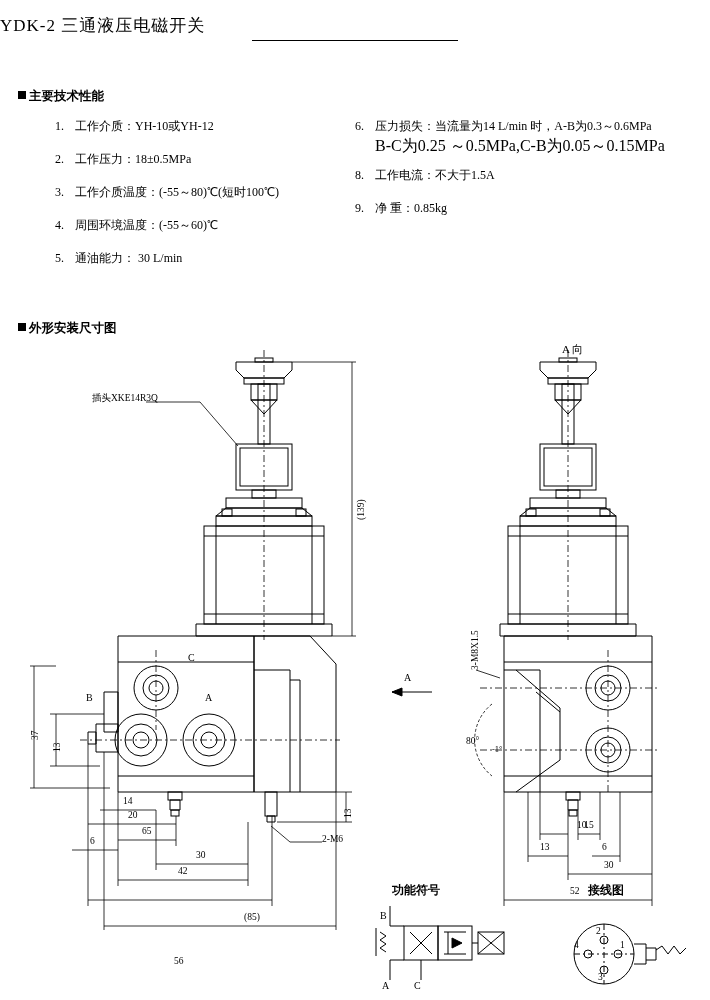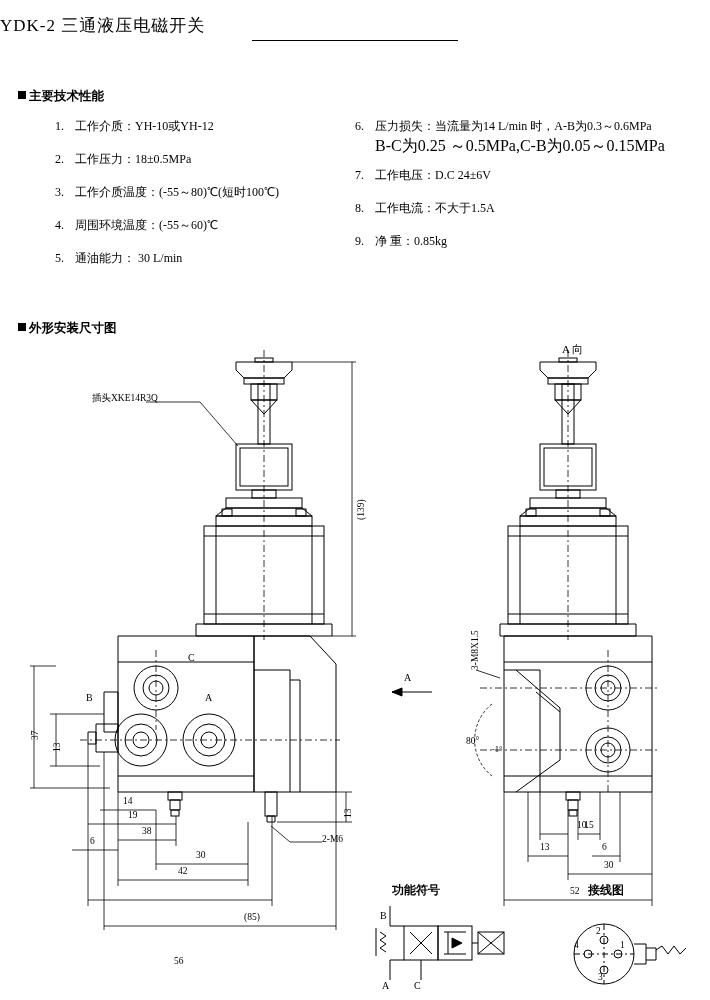--- a/index.html
+++ b/index.html
@@ -136,23 +136,20 @@
       <span class="num">5.</span><span class="txt">通油能力： 30 L/min</span>
     </div>
   </div>
 
   <div class="spec-col" id="spec-right">
     <div class="spec-item" style="margin-bottom:4px;">
       <span class="num">6.</span><span class="txt">压力损失：当流量为14 L/min 时，A-B为0.3～0.6MPa</span>
     </div>
     <div class="spec-sub">B-C为0.25 ～0.5MPa,C-B为0.05～0.15MPa</div>
     <div class="spec-item">
-      <span class="num">7.</span><span class="txt">工作电压：D.C 24±6V</span>
-    </div>
-    <div class="spec-item">
       <span class="num">8.</span><span class="txt">工作电流：不大于1.5A</span>
     </div>
     <div class="spec-item">
       <span class="num">9.</span><span class="txt">净    重：0.85kg</span>
     </div>
   </div>
 
   <div class="sec-head" id="sec-dims">
     <span class="sq"></span><span>外形安装尺寸图</span>
   </div>
@@ -388,23 +385,23 @@
     <div class="lbl" style="left:92px; top:52px;">插头XKE14R3Q</div>
 
     <div class="lbl lbl-b" style="left:188px; top:312px;">C</div>
     <div class="lbl lbl-b" style="left:86px; top:352px;">B</div>
     <div class="lbl lbl-b" style="left:205px; top:352px;">A</div>
 
     <div class="vtext" style="left:356px; top:180px;">(139)</div>
     <div class="vtext" style="left:30px; top:400px;">37</div>
     <div class="vtext" style="left:52px; top:412px;">13</div>
     <div class="lbl" style="left:123px; top:456px;">14</div>
-    <div class="lbl" style="left:128px; top:470px;">19</div>
+    <div class="lbl" style="left:128px; top:470px;">20</div>
     <div class="lbl" style="left:90px; top:496px;">6</div>
-    <div class="lbl" style="left:142px; top:486px;">38</div>
+    <div class="lbl" style="left:142px; top:486px;">65</div>
     <div class="lbl" style="left:196px; top:510px;">30</div>
     <div class="lbl" style="left:178px; top:526px;">42</div>
     <div class="lbl" style="left:174px; top:572px;margin-top:44px;">56</div>
     <div class="lbl" style="left:208px; top:572px;margin-left:36px;">(85)</div>
     <div class="vtext" style="left:343px; top:478px;">13</div>
     <div class="lbl" style="left:322px; top:494px;">2-M6</div>
 
     <div class="vtext" style="left:470px; top:330px;">3-M8X1.5</div>
     <div class="lbl" style="left:466px; top:396px;">80°</div>
     <div class="lbl lbl-sm" style="left:492px; top:404px;">-1°</div>

